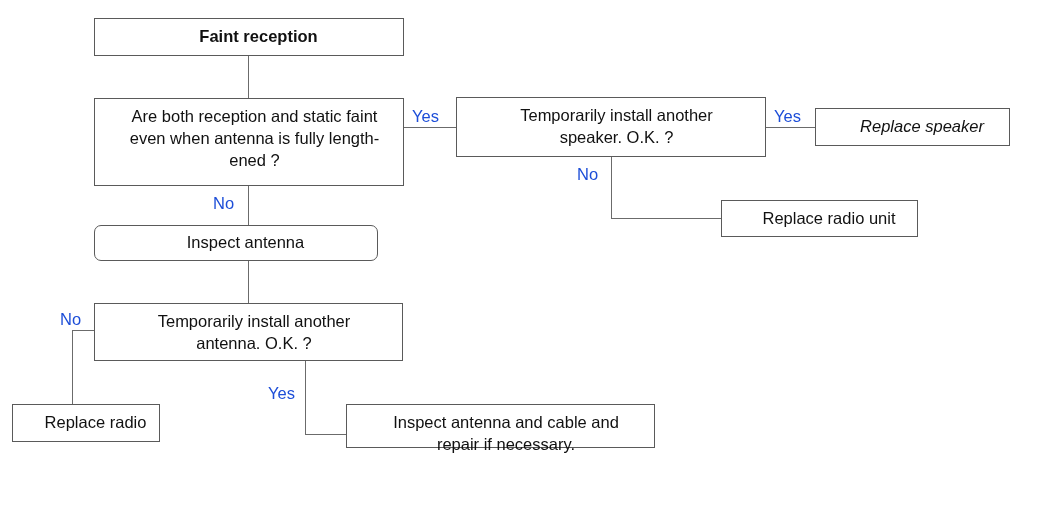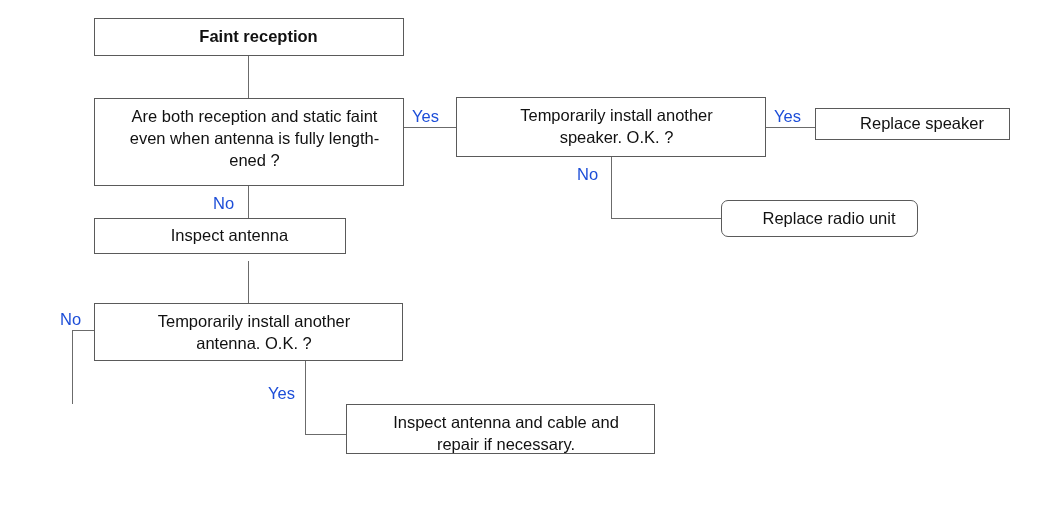--- a/index.html
+++ b/index.html
@@ -98,39 +98,42 @@
     <span class="txt">Are both reception and static faint
 even when antenna is fully length-
 ened ?</span>
   </div>
 
   <div class="node align-left" style="left:456px; top:97px; width:310px; height:60px;">
     <span class="txt">Temporarily install another
 speaker. O.K. ?</span>
   </div>
 
-  <div class="node align-center" style="left:815px; top:108px; width:195px; height:32px;">
+  <div class="node align-center" style="left:815px; top:108px; width:195px; height:38px;font-style:italic;">
     <span class="txt">Replace speaker</span>
   </div>
 
-  <div class="node align-center" style="left:721px; top:200px; width:197px; height:37px;border-radius:7px;">
+  <div class="node align-center" style="left:721px; top:200px; width:197px; height:37px;">
     <span class="txt">Replace radio unit</span>
   </div>
 
-  <div class="node align-center" style="left:94px; top:218px; width:252px; height:36px;">
+  <div class="node align-center" style="left:94px; top:225px; width:284px; height:36px;border-radius:7px;">
     <span class="txt">Inspect antenna</span>
   </div>
 
   <div class="node align-left" style="left:94px; top:303px; width:309px; height:58px;">
     <span class="txt">Temporarily install another
 antenna. O.K. ?</span>
   </div>
 
+  <div class="node align-center" style="left:12px; top:404px; width:148px; height:38px;">
+    <span class="txt">Replace radio</span>
+  </div>
 
-  <div class="node align-left" style="left:346px; top:404px; width:309px; height:50px;">
+  <div class="node align-left" style="left:346px; top:404px; width:309px; height:44px;">
     <span class="txt">Inspect antenna and cable and
 repair if necessary.</span>
   </div>
 
   <div class="edge-label" style="left:412px; top:108px;">Yes</div>
 
   <div class="edge-label" style="left:213px; top:195px;">No</div>
 
   <div class="edge-label" style="left:774px; top:108px;">Yes</div>
 

